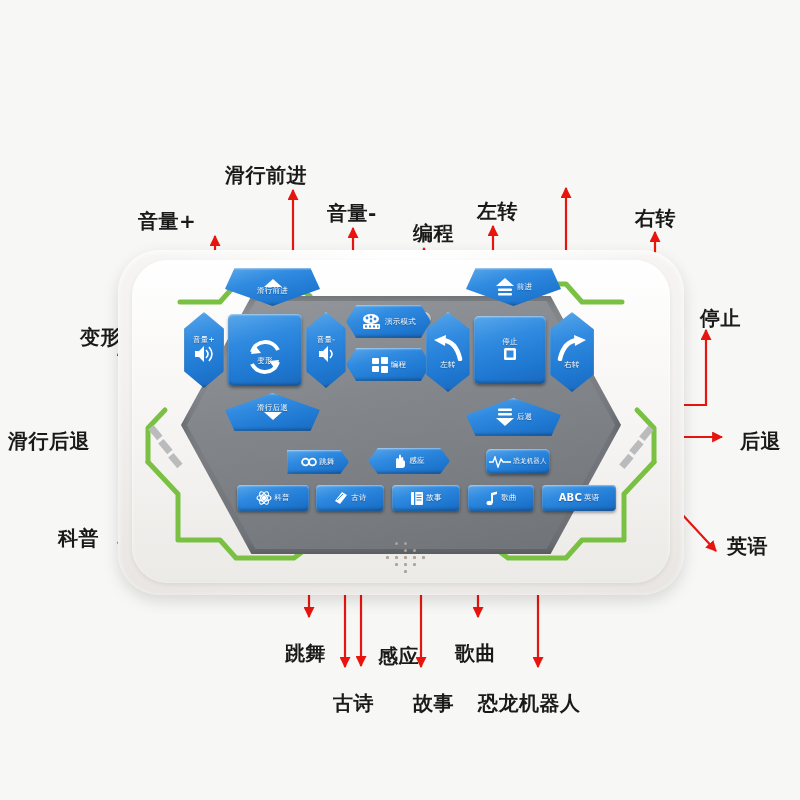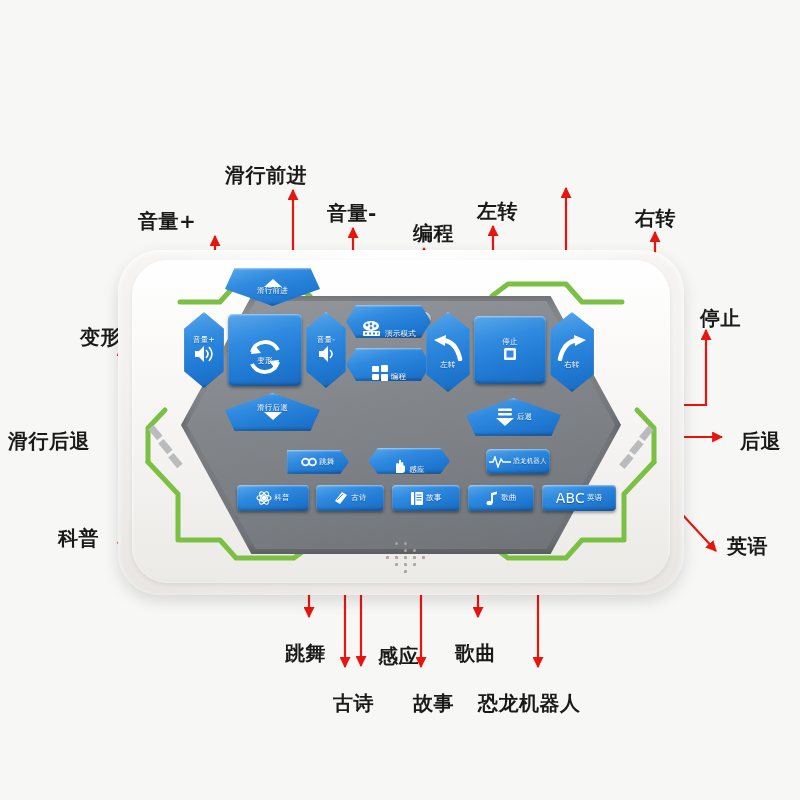--- a/index.html
+++ b/index.html
@@ -114,21 +114,21 @@
   
   .hex-v{ -webkit-clip-path:polygon(50% 0%,100% 22%,100% 78%,50% 100%,0% 78%,0% 22%);
           clip-path:polygon(50% 0%,100% 22%,100% 78%,50% 100%,0% 78%,0% 22%);}
   .up-arrow{ -webkit-clip-path:polygon(10% 0%,90% 0%,100% 55%,50% 100%,0% 55%);
           clip-path:polygon(10% 0%,90% 0%,100% 55%,50% 100%,0% 55%);}
   .dn-arrow{ -webkit-clip-path:polygon(50% 0%,100% 45%,90% 100%,10% 100%,0% 45%);
           clip-path:polygon(50% 0%,100% 45%,90% 100%,10% 100%,0% 45%);}
   .tag-r{ -webkit-clip-path:polygon(0% 0%,86% 0%,100% 50%,86% 100%,0% 100%);
           clip-path:polygon(0% 0%,86% 0%,100% 50%,86% 100%,0% 100%);}
   .tag-both{ -webkit-clip-path:polygon(0% 50%,12% 0%,88% 0%,100% 50%,88% 100%,12% 100%);
-          clip-path:polygon(0% 50%,12% 0%,88% 0%,100% 50%,88% 100%,12% 100%);align-items:flex-end;}
+          clip-path:polygon(0% 50%,12% 0%,88% 0%,100% 50%,88% 100%,12% 100%);}
   .rnd{border-radius:5px;}
   .rnd-lg{border-radius:4px;}
 
   .btn.ctr{flex-direction:column;gap:1px;}
   .btn.row{flex-direction:row;gap:2px;}
   .btn.col{flex-direction:column;gap:0px;}
   svg.g{display:block;}
 </style>
 </head>
 <body>
@@ -323,20 +323,30 @@
         <svg class="g" width="18" height="16" viewBox="0 0 18 16">
           <rect x="1" y="1" width="7" height="6" rx="1" fill="#fff"></rect>
           <rect x="10" y="0" width="7" height="7" rx="1" fill="#fff"></rect>
           <rect x="1" y="9" width="7" height="6" rx="1" fill="#fff"></rect>
           <rect x="10" y="9" width="7" height="7" rx="1" fill="#fff"></rect>
         </svg>
       </span>
       <span class="lbl">编程</span>
     </div>
 
+    <div class="btn up-arrow row" style="left:348px;top:18px;width:95px;height:38px">
+      <span class="ico">
+        <svg class="g" width="20" height="20" viewBox="0 0 20 20">
+          <path d="M10,1 L19,9 L1,9 Z" fill="#fff"></path>
+          <rect x="3" y="11.5" width="14" height="2.4" rx="1" fill="#fff"></rect>
+          <rect x="3" y="16" width="14" height="2.4" rx="1" fill="#fff"></rect>
+        </svg>
+      </span>
+      <span class="lbl">前进</span>
+    </div>
 
     <div class="btn hex-v col" style="left:308px;top:62px;width:44px;height:80px">
       <span class="ico">
         <svg class="g" width="32" height="26" viewBox="0 0 32 26">
           <path d="M28,24 Q24,6 10,5" stroke="#fff" stroke-width="4.5" fill="none" stroke-linecap="round"></path>
           <path d="M2,5 L14,0 L13,11 Z" fill="#fff"></path>
         </svg>
       </span>
       <span class="lbl">左转</span>
     </div>
@@ -439,18 +449,18 @@
       <span class="ico">
         <svg class="g" width="14" height="15" viewBox="0 0 14 15">
           <path d="M6,12 L6,2 L12,0.5 L12,3 L8,4.2 L8,12 Z" fill="#fff"></path>
           <ellipse cx="4.5" cy="12" rx="3" ry="2.2" fill="#fff"></ellipse>
         </svg>
       </span>
       <span class="lbl">歌曲</span>
     </div>
 
     <div class="btn rnd-lg row" style="left:424px;top:235px;width:74px;height:26px">
-      <span class="lbl" style="font-size:14px;font-weight:normal">ABC</span>
+      <span class="lbl" style="font-size:10px;font-weight:bold">ABC</span>
       <span class="lbl">英语</span>
     </div>
 
   </div>
 </div>
 
 </body></html>

